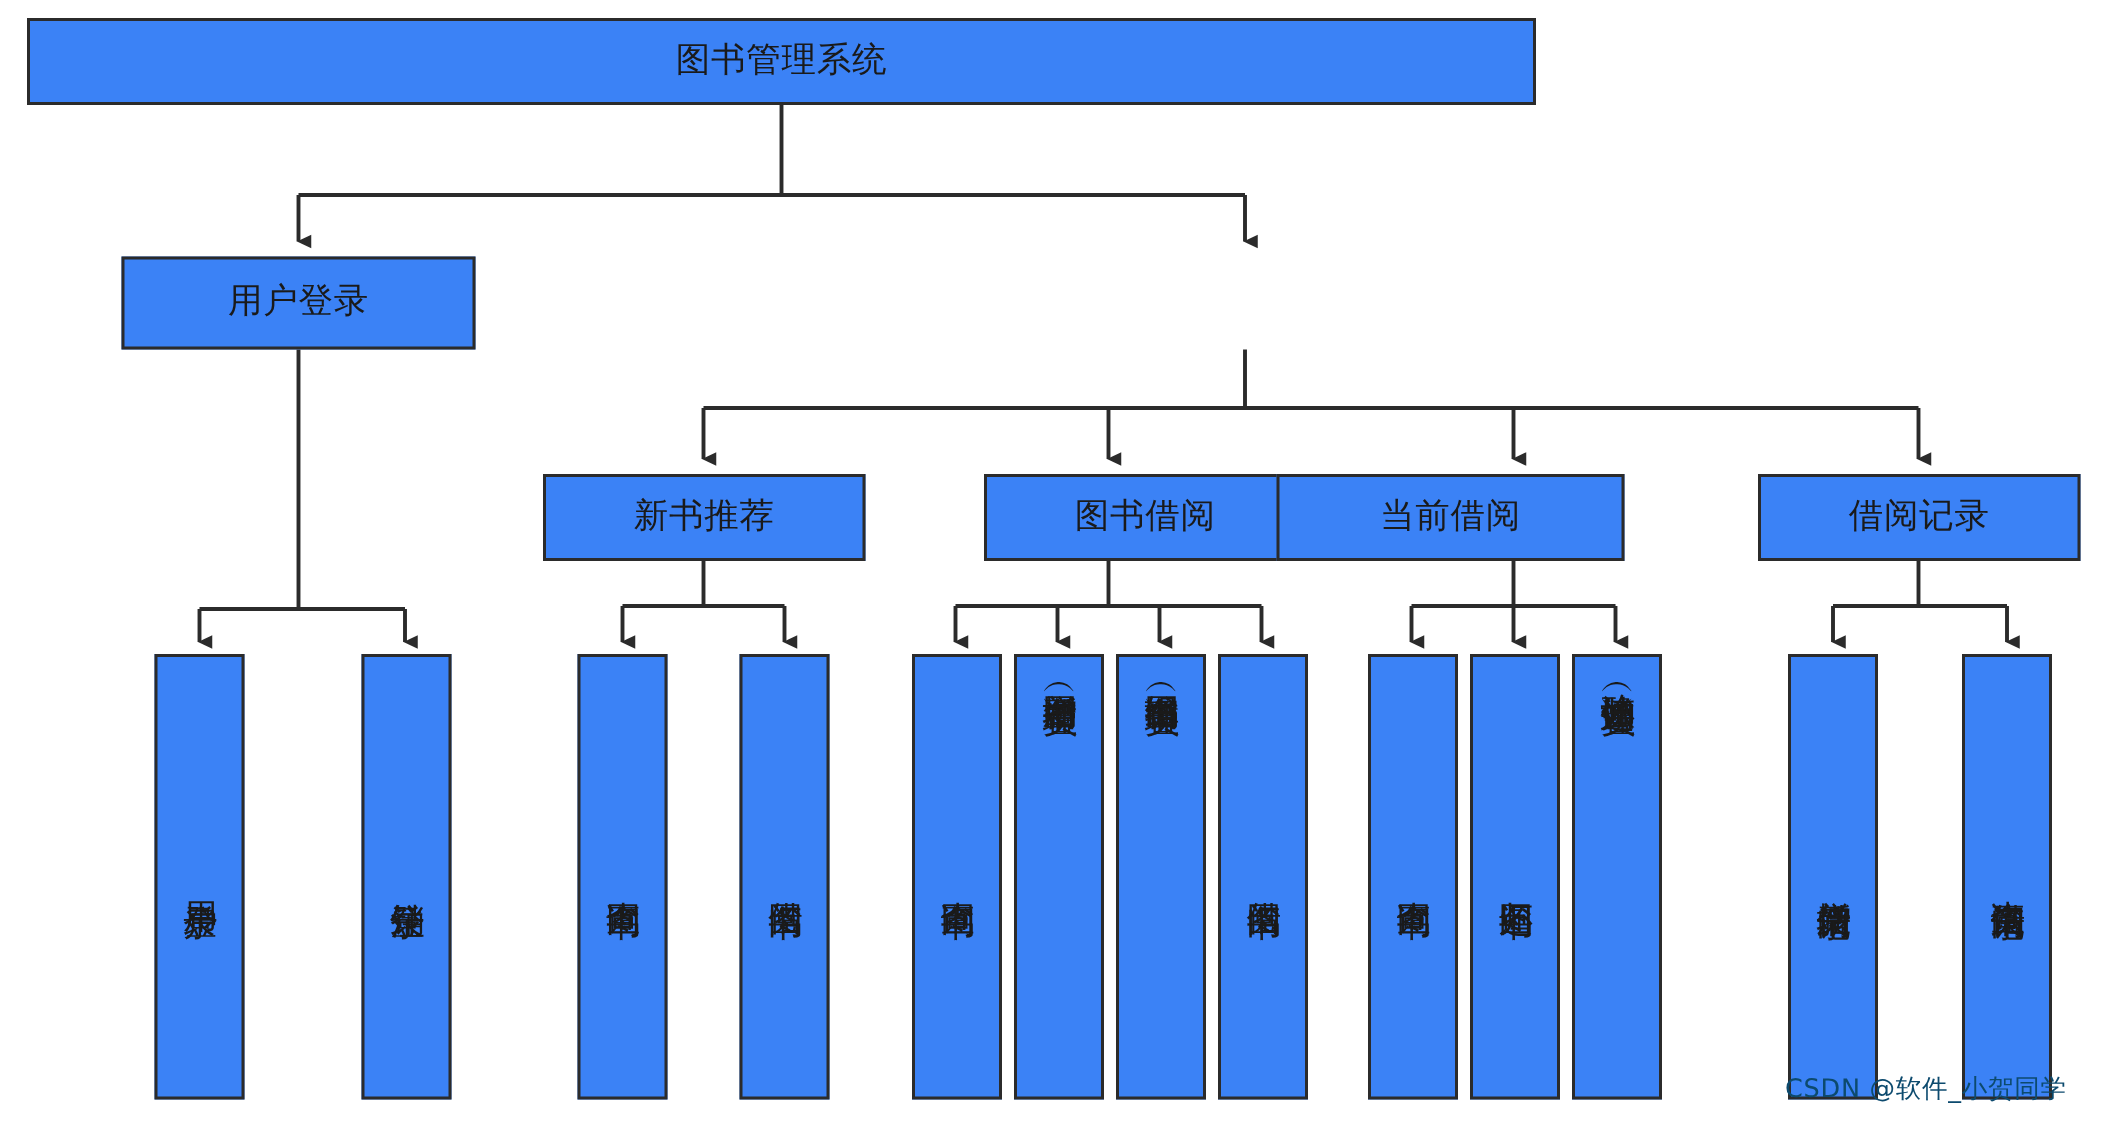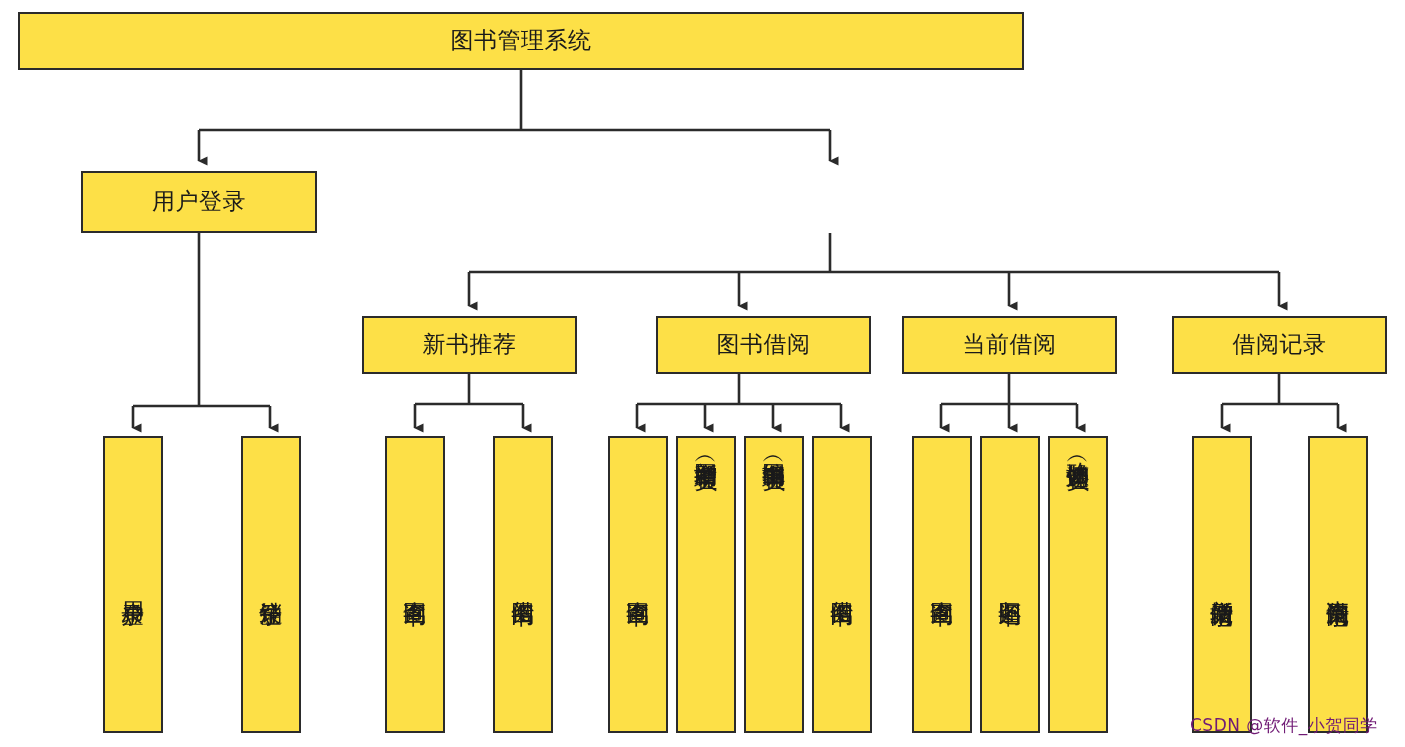--- a/index.html
+++ b/index.html
@@ -23,21 +23,21 @@
     left: 0;
     top: 0;
     width: 1405px;
     height: 747px;
     pointer-events: none;
   }
   .node {
     position: absolute;
     box-sizing: border-box;
     border: 2px solid #2b2b2b;
-    background: #fde047;
+    background: #3b82f6;
     display: flex;
     align-items: center;
     justify-content: center;
     color: #1a1a1a;
   }
   .node-h {
     font-size: 23px;
     line-height: 1.1;
     letter-spacing: 0.5px;
     white-space: nowrap;
@@ -51,21 +51,21 @@
     align-items: center;
     justify-content: center;
     padding: 6px 0;
   }
   .node-v.top-align {
     justify-content: flex-start;
   }
   .watermark {
     position: absolute;
     font-size: 17px;
-    color: #701a75;
+    color: #0c4a6e;
     white-space: nowrap;
     letter-spacing: 0.5px;
     user-select: none;
   }
 </style>
 </head>
 <body>
 
 <div id="canvas">
 
@@ -126,21 +126,21 @@
   <div class="node node-h" style="left:81px; top:171px; width:236px; height:62px;">
     <span>用户登录</span>
   </div>
 
   <div class="node node-h" style="left:362px; top:316px; width:215px; height:58px;">
     <span>新书推荐</span>
   </div>
   <div class="node node-h" style="left:632px; top:316px; width:215px; height:58px;margin-left:24px;">
     <span>图书借阅</span>
   </div>
-  <div class="node node-h" style="left:902px; top:316px; width:215px; height:58px;">
+  <div class="node node-h" style="left:851px; top:316px; width:232px; height:58px;">
     <span>当前借阅</span>
   </div>
   <div class="node node-h" style="left:1172px; top:316px; width:215px; height:58px;">
     <span>借阅记录</span>
   </div>
 
   <div class="node node-v" style="left:103px; top:436px; width:60px; height:297px;">
     <span>用户登录</span>
   </div>
   <div class="node node-v" style="left:241px; top:436px; width:60px; height:297px;">

